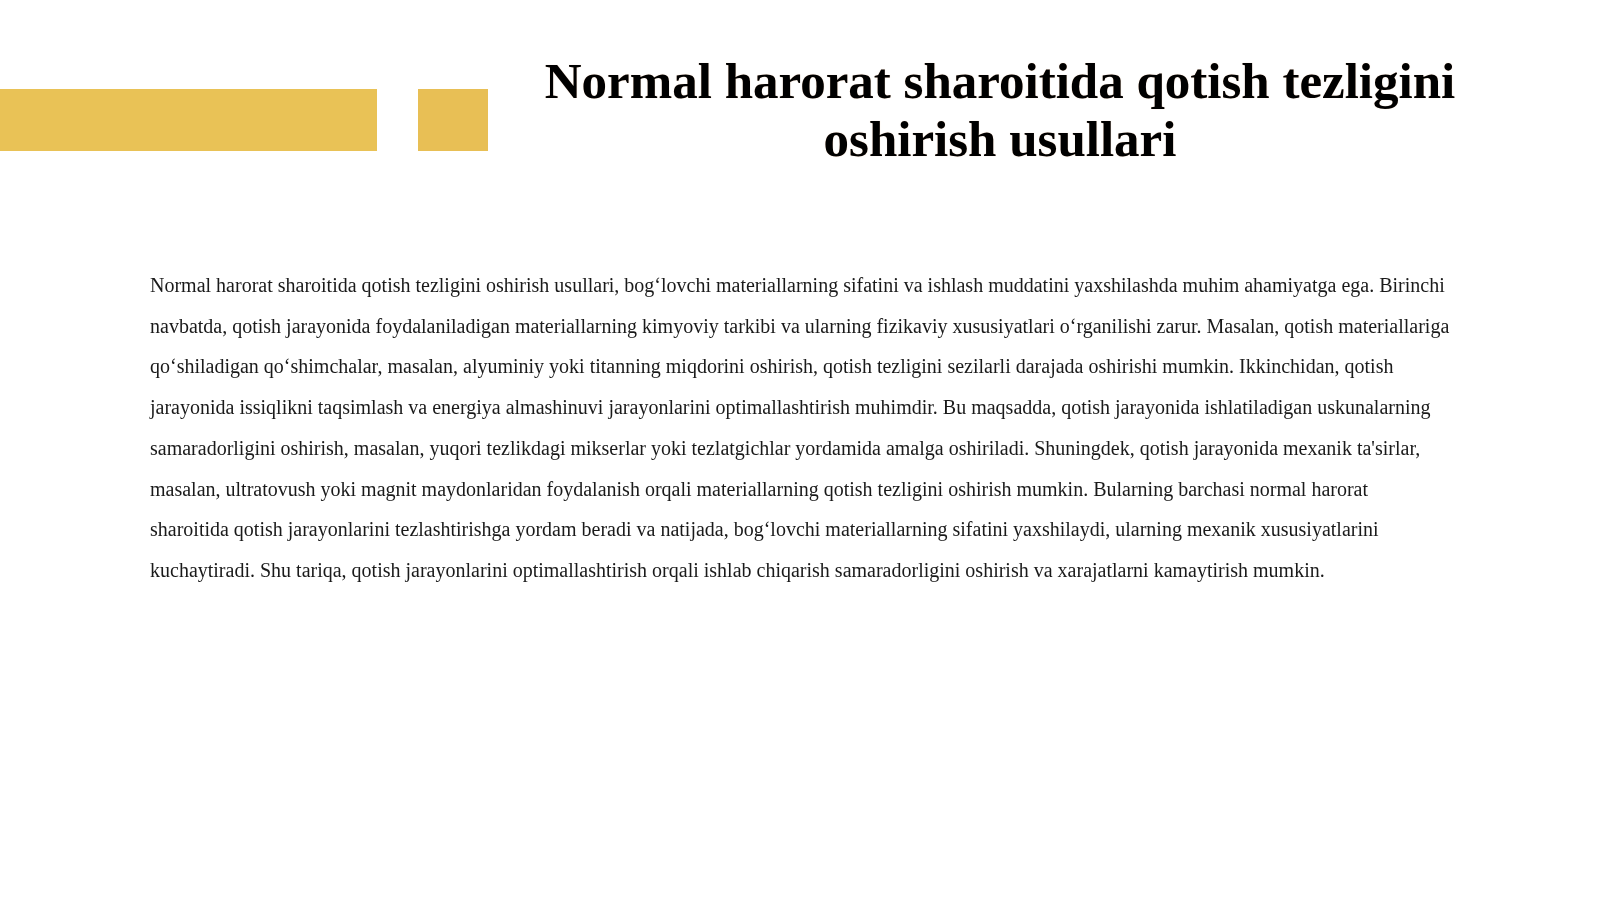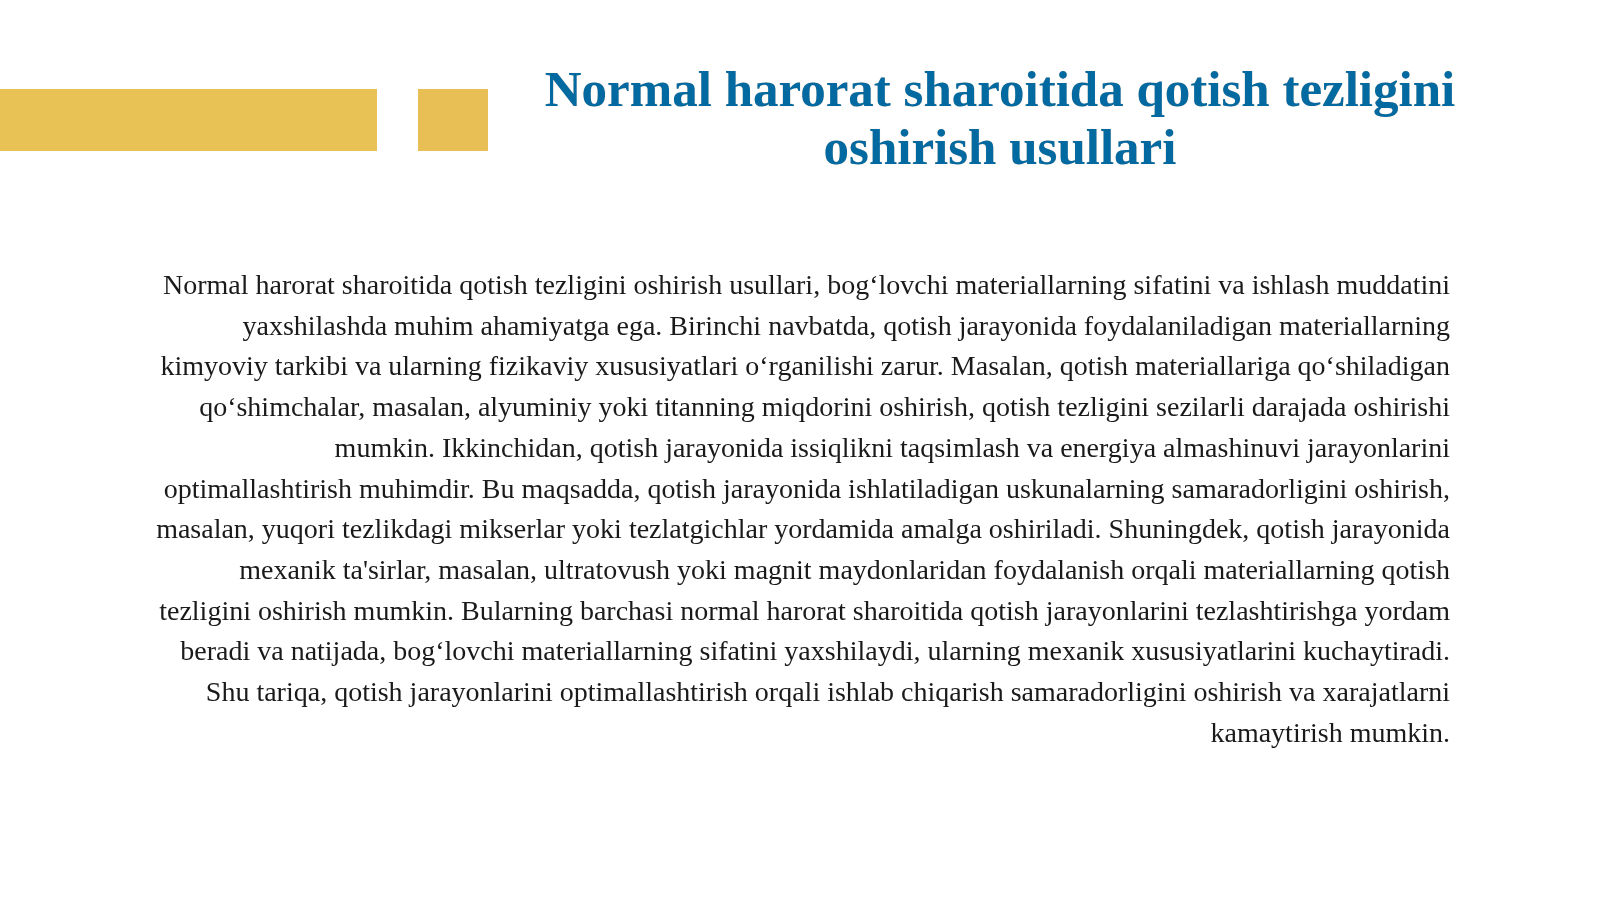--- a/index.html
+++ b/index.html
@@ -33,40 +33,40 @@
       position: absolute;
       left: 418px;
       top: 89px;
       width: 70px;
       height: 62px;
       background: #E8BF55;
     }
     .title {
       position: absolute;
       left: 510px;
-      top: 60px;
+      top: 52px;
       width: 980px;
       margin: 0;
       text-align: center;
       font-family: "Liberation Serif", "DejaVu Serif", serif;
       font-weight: bold;
       font-size: 51px;
       line-height: 58px;
-      color: #0369a1;
+      color: #000000;
       text-shadow: 0 0 1px rgba(239, 134, 56, 0.35);
     }
     .body-text {
       position: absolute;
       left: 150px;
       top: 265px;
       width: 1300px;
       margin: 0;
-      text-align: right;
+      text-align: left;
       font-family: "Liberation Serif", "DejaVu Serif", serif;
-      font-size: 28px;
+      font-size: 20px;
       line-height: 40.7px;
       color: #1a1a1a;
     }
   </style>
 </head>
 <body>
 
 <div class="slide">
   <div class="bar-long"></div>
   <div class="bar-square"></div>

